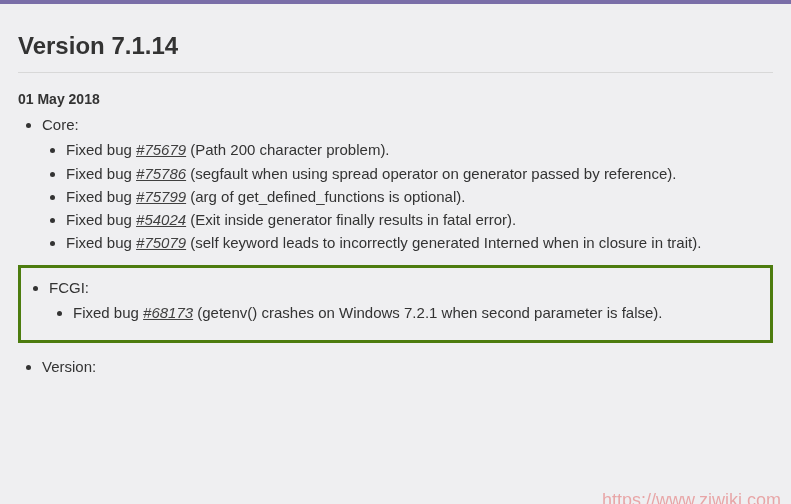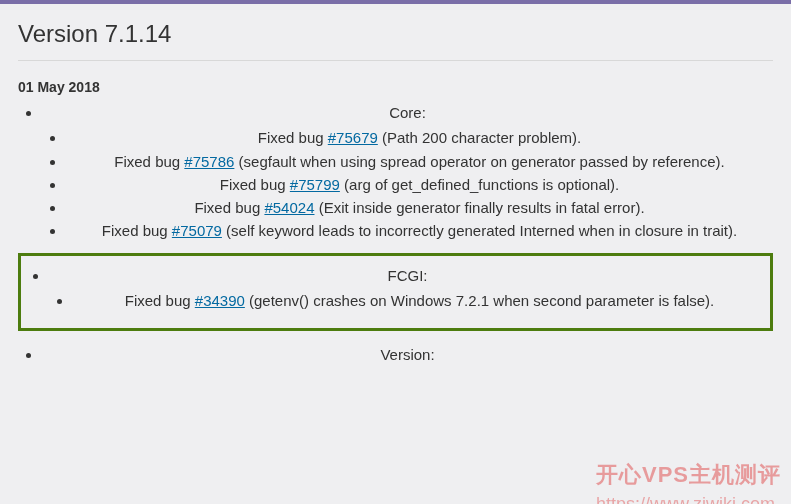--- a/index.html
+++ b/index.html
@@ -11,53 +11,53 @@
     width: 791px;
   }
   .topbar {
     height: 4px;
     background: #7a6ea8;
   }
   .content {
     padding: 10px 18px 0 18px;
   }
   h2.version {
-    font-weight: 400;
+    font-weight: 700;
     font-size: 24px;
-    margin: 6px 0 12px 0;
+    margin: 18px 0 12px 0;
     color: #333;
   }
   hr.sep {
     border: none;
     border-top: 1px solid #d8d8d8;
     margin: 0 0 18px 0;
   }
   .date {
     font-weight: 600;
     font-size: 14px;
     color: #333;
     margin-bottom: 6px;
   }
   ul {
     margin: 0 0 10px 0;
     padding-left: 24px;
     list-style-type: disc;
-    text-align: center;
   }
   ul ul {
     margin: 2px 0 4px 0;
   }
   li {
     font-size: 15px;
     line-height: 1.55;
     color: #333;
   }
   a.buglink {
-    color: #0369a1;
+    color: #404040;
     text-decoration: underline;
+    font-style: italic;
   }
   .highlight-box {
     border: 3px solid #4d7c0f;
     padding: 8px 4px 6px 4px;
     margin: 10px 0 12px 0;
   }
   .watermark {
     position: absolute;
     right: 10px;
     top: 460px;
@@ -101,31 +101,31 @@
         <li><span>Fixed bug </span><a class="buglink" href="#">#75079</a><span> (self keyword leads to incorrectly generated Interned when in closure in trait).</span></li>
       </ul>
     </li>
   </ul>
 
   <div class="highlight-box">
     <ul>
       <li>
         <span>FCGI:</span>
         <ul>
-          <li><span>Fixed bug </span><a class="buglink" href="#">#34390</a><span> (getenv() crashes on Windows 7.2.1 when second parameter is false).</span></li>
+          <li><span>Fixed bug </span><a class="buglink" href="#">#68173</a><span> (getenv() crashes on Windows 7.2.1 when second parameter is false).</span></li>
         </ul>
       </li>
     </ul>
   </div>
 
 
   <ul>
     <li>
       <span>Version:</span>
     </li>
   </ul>
 
 </div>
 
 <div class="watermark">
-  <span>开心VPS主机测评</span><br>
+  <br>
   <span class="sub">https://www.zjwiki.com</span>
 </div>
 
 </body></html>

